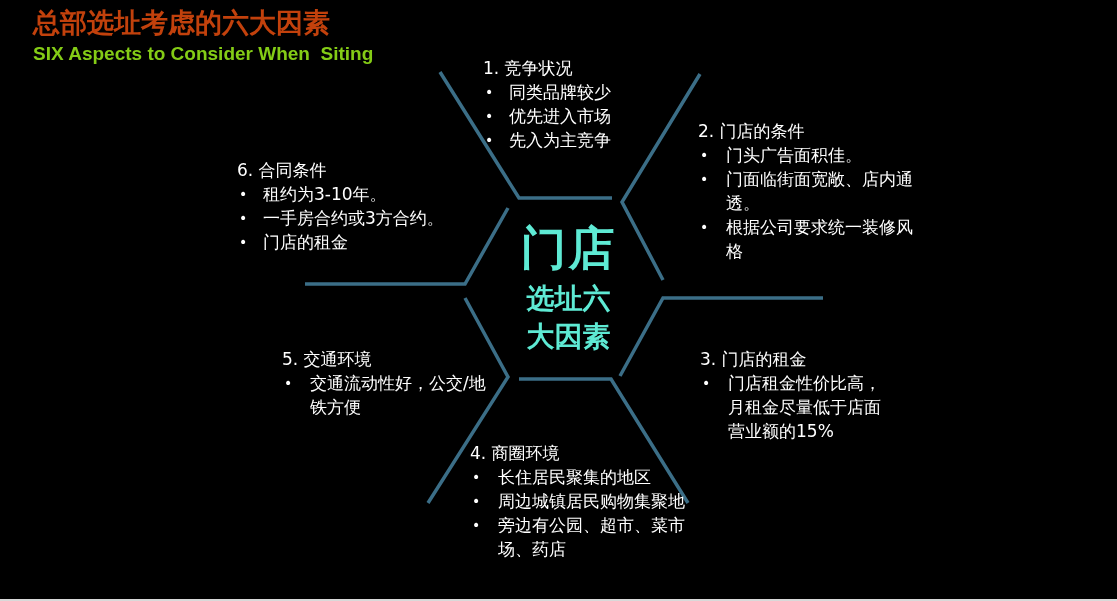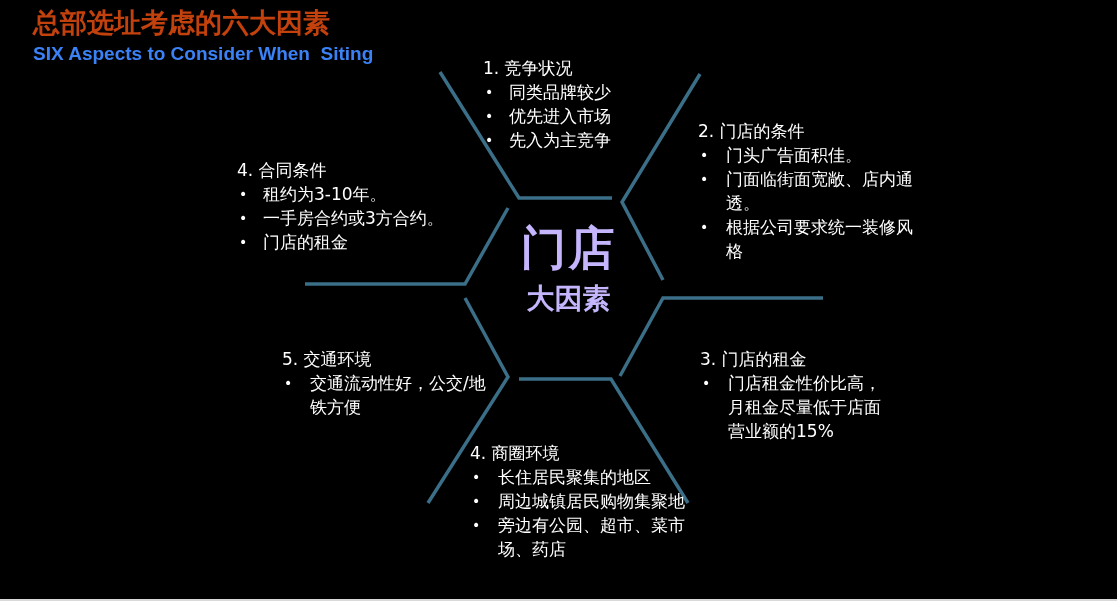--- a/index.html
+++ b/index.html
@@ -32,36 +32,36 @@
       white-space: nowrap;
       line-height: 34px;
     }
     .title-en {
       position: absolute;
       left: 33px;
       top: 42px;
       font-family: "Liberation Sans", "DejaVu Sans", sans-serif;
       font-size: 19px;
       font-weight: bold;
-      color: #3b82f6;
+      color: #84cc16;
       white-space: pre;
       line-height: 24px;
     }
     svg.lines {
       position: absolute;
       left: 0; top: 0;
     }
     .center {
       position: absolute;
       left: 500px;
       top: 218px;
       width: 137px;
       text-align: center;
       font-weight: bold;
-      color: #c4b5fd;
+      color: #5eead4;
     }
     .center .big {
       font-size: 46px;
       line-height: 60px;
       letter-spacing: 2px;
     }
     .center .sub {
       font-size: 28px;
       line-height: 34px;
       margin-top: 4px;
@@ -116,20 +116,21 @@
     <polyline points="465,298 508,377 428,503"></polyline>
 
     <polyline points="823,298 663,298 620,376"></polyline>
 
     <polyline points="519,379 611,379 688,503"></polyline>
   </g>
 </svg>
 
 <div class="center">
   <div class="big">门店</div>
+  <div class="sub">选址六</div>
   <div class="sub">大因素</div>
 </div>
 
 <div class="block" id="b1">
   <div class="head">1. 竞争状况</div>
   <ul>
     <li><span class="bullet">•</span><span>同类品牌较少</span></li>
     <li><span class="bullet">•</span><span>优先进入市场</span></li>
     <li><span class="bullet">•</span><span>先入为主竞争</span></li>
   </ul>
@@ -161,21 +162,21 @@
 </div>
 
 <div class="block" id="b5">
   <div class="head">5. 交通环境</div>
   <ul>
     <li><span class="bullet">•</span><span>交通流动性好，公交/地铁方便</span></li>
   </ul>
 </div>
 
 <div class="block" id="b6">
-  <div class="head">4. 合同条件</div>
+  <div class="head">6. 合同条件</div>
   <ul>
     <li><span class="bullet">•</span><span>租约为3-10年。</span></li>
     <li><span class="bullet">•</span><span>一手房合约或3方合约。</span></li>
     <li><span class="bullet">•</span><span>门店的租金</span></li>
   </ul>
 </div>
 
 <div class="bottom-strip"></div>
 
 </body></html>

